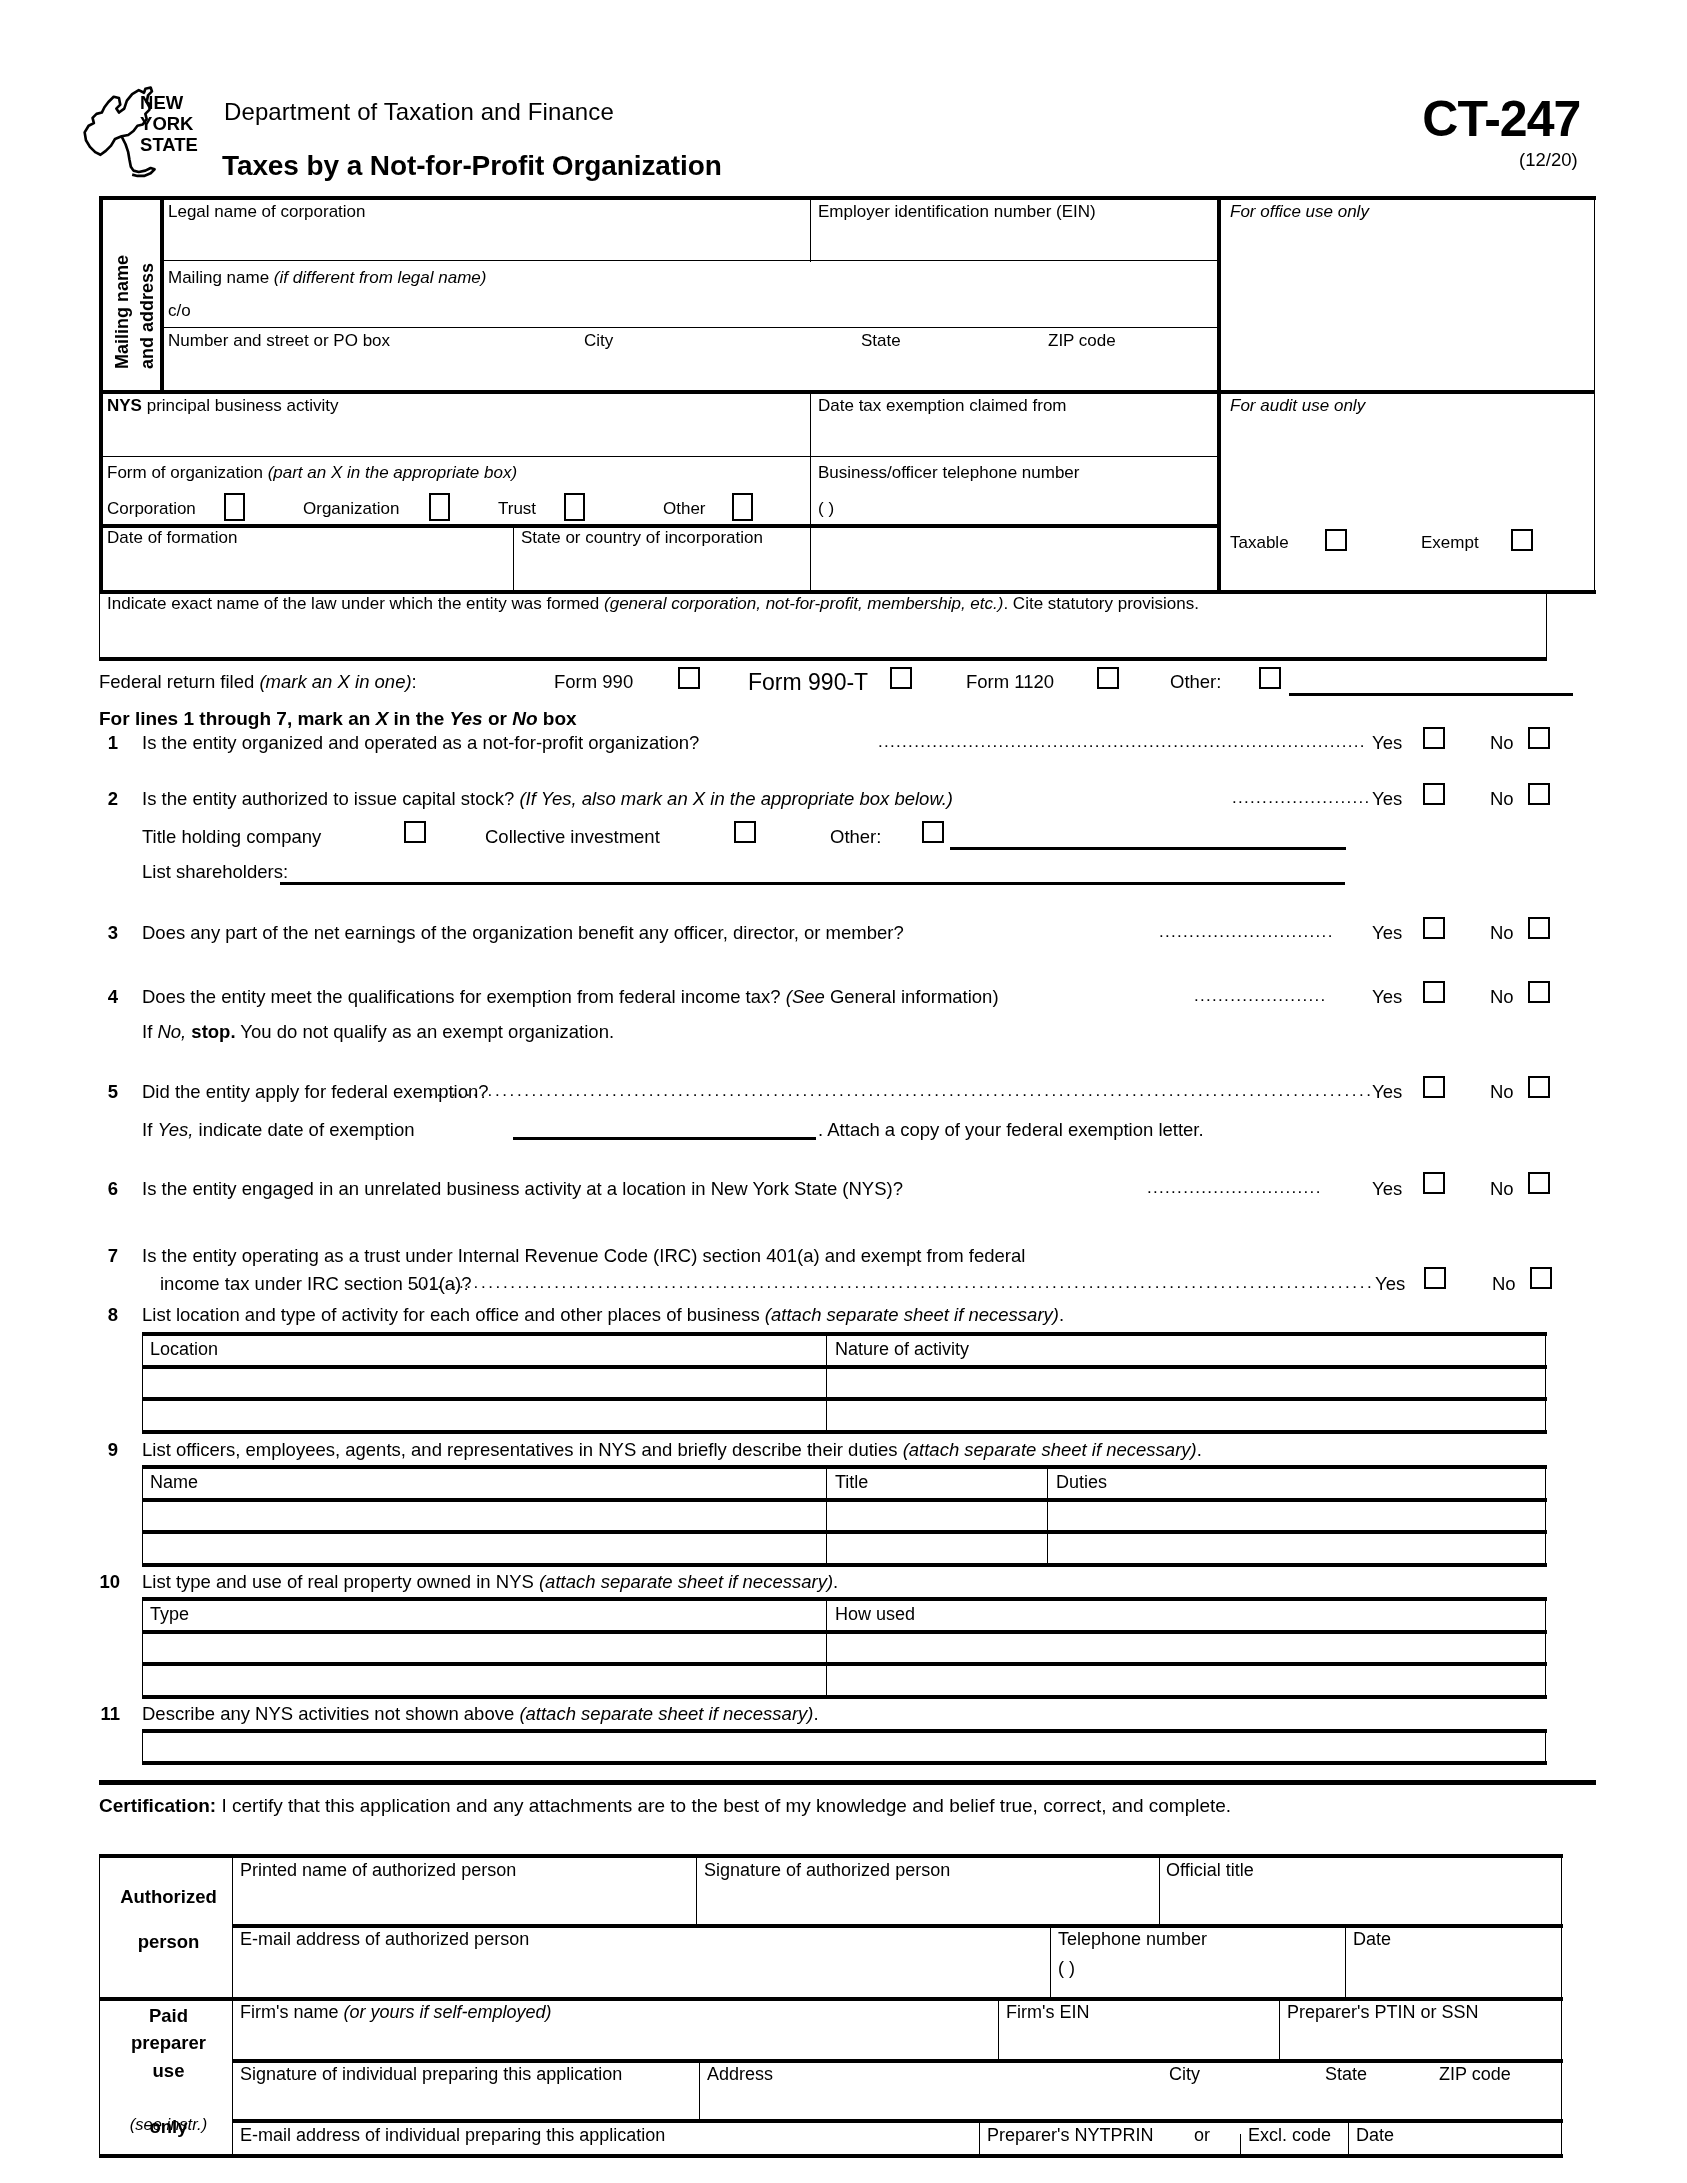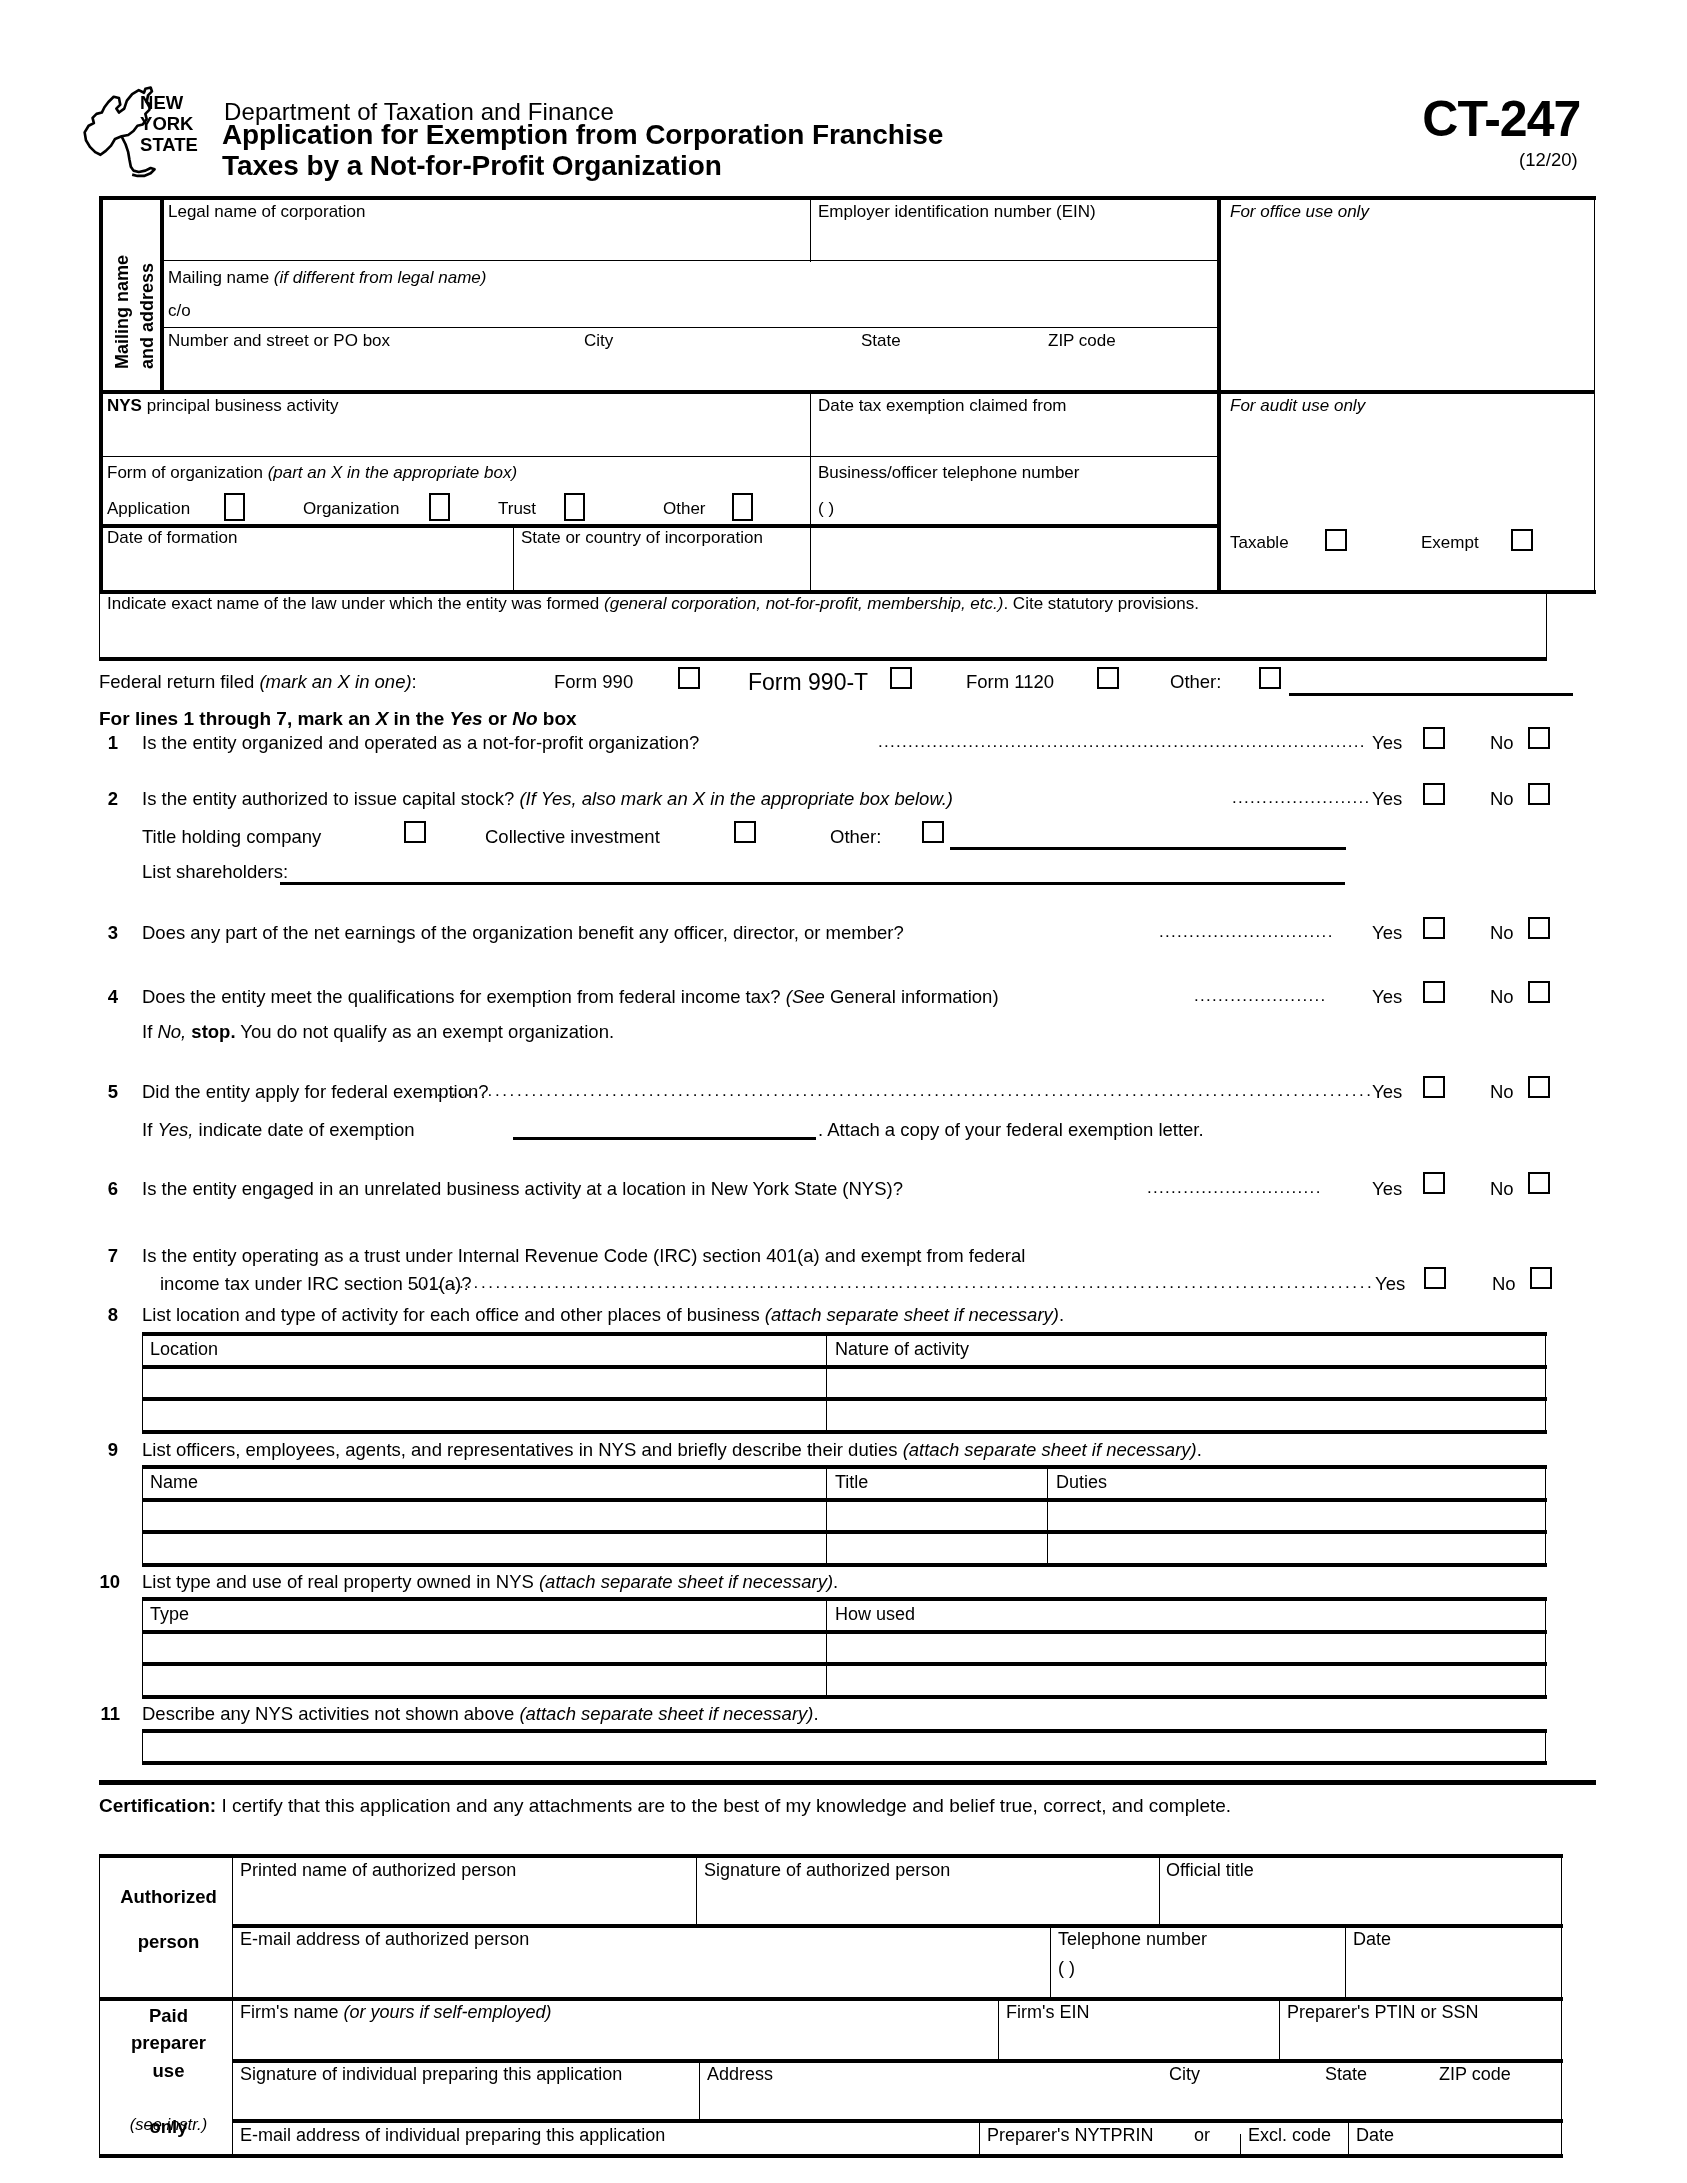--- a/index.html
+++ b/index.html
@@ -67,21 +67,20 @@
       <svg width="132" height="106" viewBox="0 0 200 160" xmlns="http://www.w3.org/2000/svg">
         <path d="M40 30 L48 22 L56 24 L58 34 L52 40 L56 46 L64 40 L68 28 L76 18 L86 12 L94 16 L96 10 L104 8 L106 14 L100 20 L98 30 L104 34 L102 42 L96 48 L98 56 L92 64 L84 66 L78 74 L70 80 L60 82 L50 86 L44 96 L36 104 L28 110 L20 106 L12 98 L6 88 L4 76 L10 66 L18 62 L16 54 L22 48 L30 46 L34 38 Z" fill="none" stroke="#000" stroke-width="4" stroke-linejoin="round"></path>
         <path d="M60 82 L66 94 L70 106 L72 118 L74 128 L78 134 L86 136 L96 134 L104 130 L110 132 L104 138 L94 142 L84 142 L76 140" fill="none" stroke="#000" stroke-width="4" stroke-linejoin="round"></path>
         <text x="88" y="40" font-family="Liberation Sans, sans-serif" font-size="28" font-weight="bold">NEW</text>
         <text x="88" y="72" font-family="Liberation Sans, sans-serif" font-size="28" font-weight="bold">YORK</text>
         <text x="88" y="104" font-family="Liberation Sans, sans-serif" font-size="28" font-weight="bold">STATE</text>
       </svg>
     </div>
 
     <div class="dept">Department of Taxation and Finance</div>
-    <div class="title1">Application for Exemption from Corporation Franchise</div>
     <div class="title2">Taxes by a Not-for-Profit Organization</div>
     <div class="formno">CT-247</div>
     <div class="formrev">(12/20)</div>
   </div>
 
   <div>
     <div class="h2" style="left:99px; top:196px; width:1497px;"></div>
     <div class="v2" style="left:99px; top:196px; height:198px;"></div>
     <div class="v2" style="left:160px; top:196px; height:198px;"></div>
     <div class="h2" style="left:99px; top:390px; width:1121px;"></div>
@@ -115,21 +114,21 @@
 
     <div class="lbl abs" style="left:107px; top:397px;"><b>NYS</b><span> principal business activity</span></div>
     <div class="v1" style="left:810px; top:390px; height:202px;"></div>
     <div class="lbl abs" style="left:818px; top:397px;">Date tax exemption claimed from</div>
     <div class="lbl lbl-i abs" style="left:1230px; top:397px;">For audit use only</div>
 
     <div class="h1" style="left:99px; top:456px; width:1120px;"></div>
 
     <div class="lbl abs" style="left:107px; top:464px;"><span>Form of organization</span> <span class="lbl-i">(part an X in the appropriate box)</span></div>
 
-    <div class="lbl abs" style="left:107px; top:500px;">Application</div>
+    <div class="lbl abs" style="left:107px; top:500px;">Corporation</div>
     <div class="cbx tall" style="left:224px; top:493px;"></div>
     <div class="lbl abs" style="left:303px; top:500px;">Organization</div>
     <div class="cbx tall" style="left:429px; top:493px;"></div>
     <div class="lbl abs" style="left:498px; top:500px;">Trust</div>
     <div class="cbx tall" style="left:564px; top:493px;"></div>
     <div class="lbl abs" style="left:663px; top:500px;">Other</div>
     <div class="cbx tall" style="left:732px; top:493px;"></div>
 
     <div class="lbl abs" style="left:818px; top:464px;">Business/officer telephone number</div>
     <div class="lbl abs" style="left:818px; top:500px;">(            )</div>

